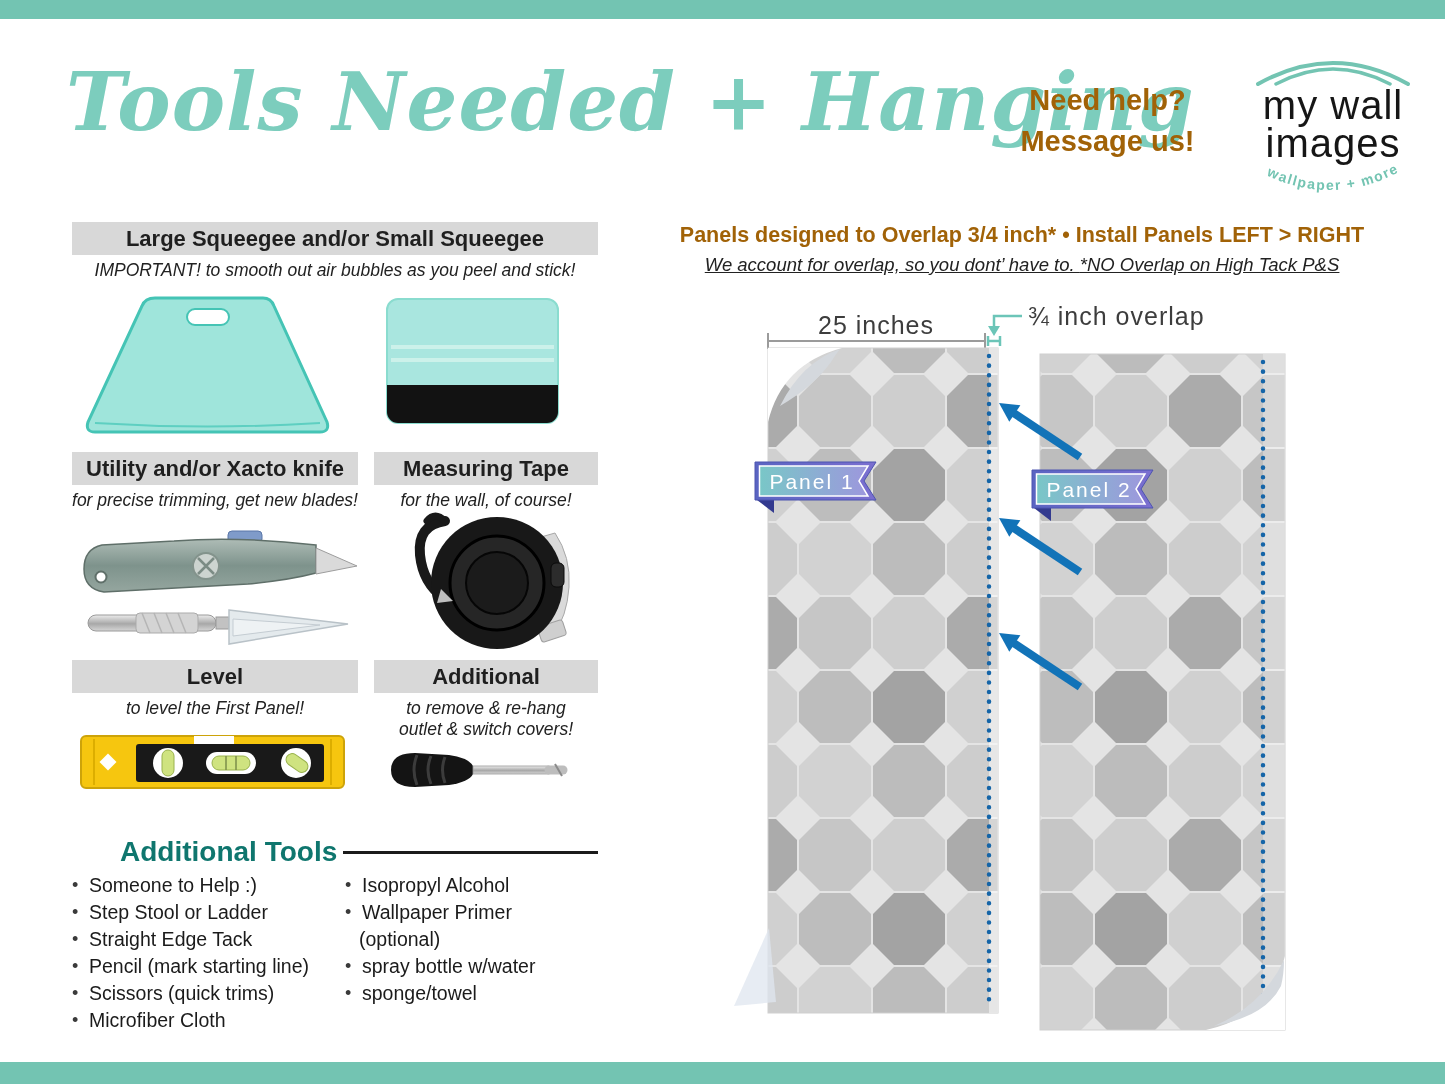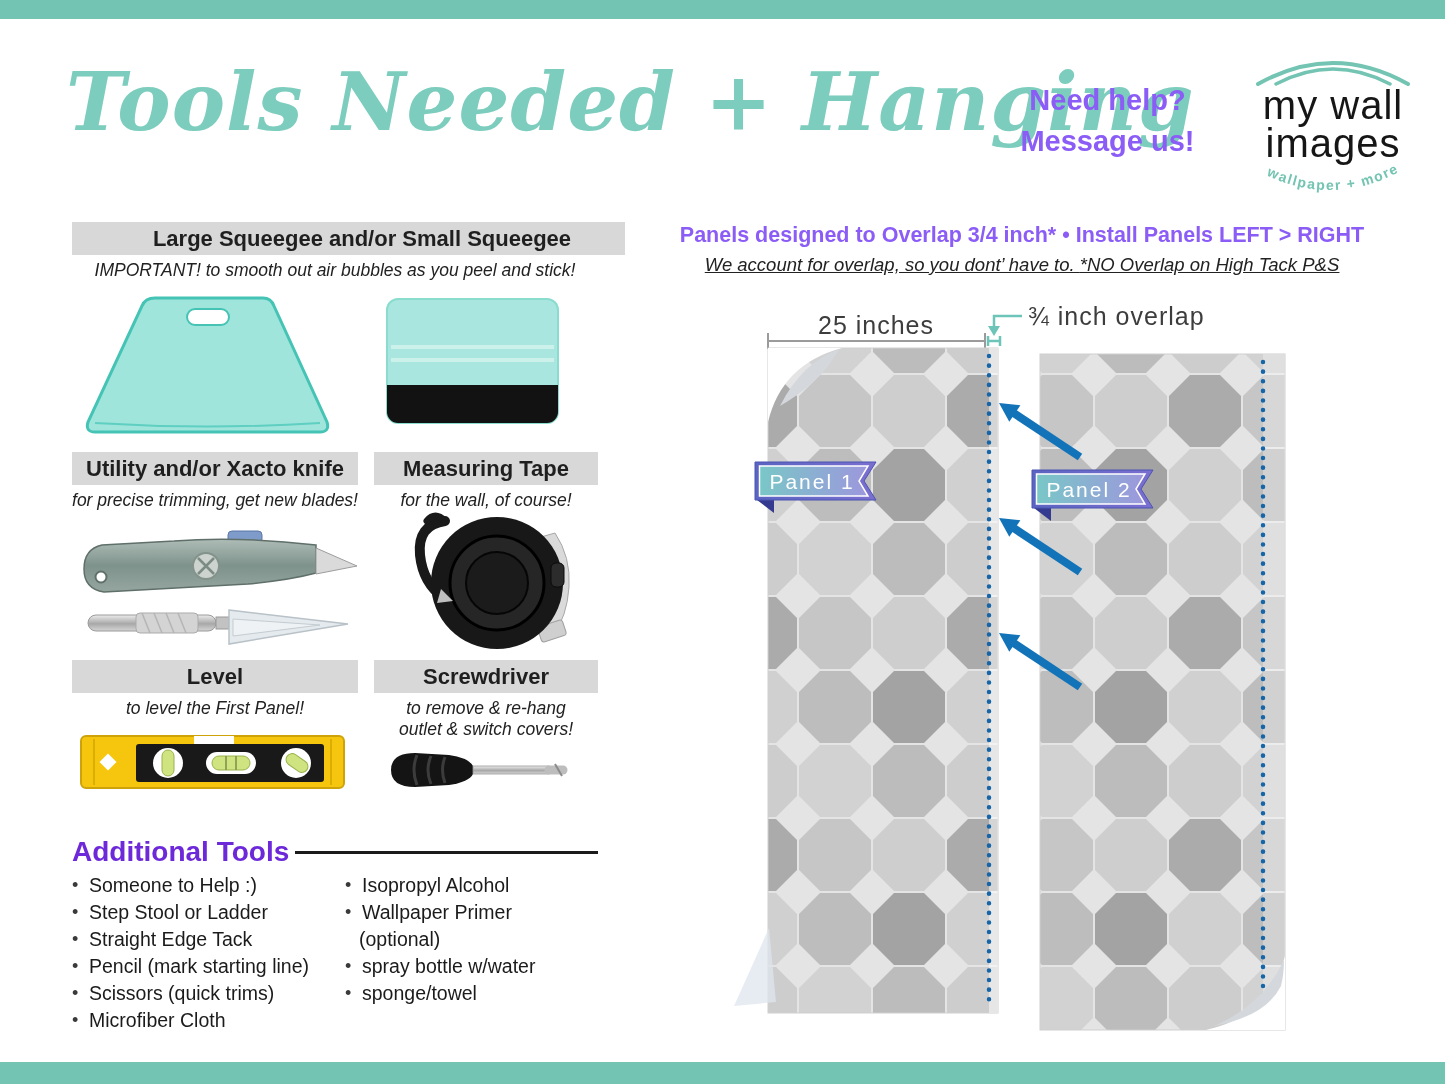--- a/index.html
+++ b/index.html
@@ -7,49 +7,49 @@
         font-family:"Liberation Sans",sans-serif;color:#1e1e1e;}
   .bar{position:absolute;left:0;width:1445px;height:19px;background:#73c4b2;}
   .bar.top{top:0;}
   .bar.bottom{top:1062px;height:22px;}
 
   .script-title{position:absolute;left:66px;top:42px;width:900px;
     font-family:"DejaVu Serif",serif;font-style:italic;font-weight:bold;
     font-size:80px;line-height:1.5;color:#7ccdbd;letter-spacing:1px;white-space:nowrap;}
 
   .help{position:absolute;left:985px;top:80px;width:245px;text-align:center;
-    font-size:29px;font-weight:bold;color:#8b5cf6;line-height:1.42;}
+    font-size:29px;font-weight:bold;color:#a16207;line-height:1.42;}
 
   .logo{position:absolute;left:1248px;top:52px;width:170px;text-align:center;}
   .logo .arcs{display:block;margin:0 auto;}
   .logo .word{font-size:40px;line-height:0.96;color:#161616;letter-spacing:1px;}
   .logo .tagline-svg{display:block;margin:-4px auto 0;}
 
   
   .hbar{position:absolute;background:#d8d8d8;height:33px;line-height:33px;text-align:center;
     font-weight:bold;font-size:22px;color:#1f1f1f;}
   .caption{position:absolute;text-align:center;font-style:italic;font-size:17.5px;color:#222;line-height:1.18;}
   .toolsvg{position:absolute;}
 
   .at-head{position:absolute;left:72px;top:836px;width:526px;display:flex;align-items:center;}
-  .at-head .txt{font-size:28px;font-weight:bold;color:#6d28d9;white-space:nowrap;}
+  .at-head .txt{font-size:28px;font-weight:bold;color:#0f766e;white-space:nowrap;margin-left:48px;}
   .at-head .rule{flex:1;height:3px;background:#1b1b1b;margin-left:6px;}
   .at-list{position:absolute;top:872px;margin:0;padding:0;list-style:none;font-size:19.5px;color:#1b1b1b;}
   .at-list li{position:relative;padding-left:17px;line-height:27px;}
   .at-list li::before{content:"\2022";position:absolute;left:0;color:#3a3a3a;font-size:18px;}
   .at-list li.no-bullet{padding-left:6px;}
   .at-list li.no-bullet::before{content:"";}
   .at-list li.indent{padding-left:14px;}
   .at-list li.bold{font-weight:bold;padding-left:0;}
   .list1{left:72px;width:280px;}
   .list2{left:345px;width:255px;}
 
   
   .rs-header{position:absolute;left:648px;top:223px;width:748px;text-align:center;
-    font-size:21.5px;font-weight:bold;color:#8b5cf6;}
+    font-size:21.5px;font-weight:bold;color:#a16207;}
   .rs-sub{position:absolute;left:648px;top:254px;width:748px;text-align:center;
     font-size:18.5px;font-style:italic;color:#222;text-decoration:underline;}
   .rs-sub .u{text-decoration:underline;}
 
   .diagram{position:absolute;left:650px;top:300px;}
   .dimtext{font-family:"Liberation Sans",sans-serif;fill:#3d3d3d;font-size:25px;letter-spacing:1px;}
   .ribtext{font-family:"Liberation Sans",sans-serif;fill:#ffffff;font-size:21px;letter-spacing:2px;}
 </style>
 </head>
 <body>
@@ -75,21 +75,21 @@
     <svg class="tagline-svg" width="170" height="48" viewBox="0 0 170 48">
       <defs>
           <path id="tagarc" d="M10 12 Q85 52 160 8"></path>
         </defs>
       <text font-family="Liberation Sans,sans-serif" font-size="14" font-weight="bold" fill="#73c4b2" letter-spacing="1.5">
         <textPath href="#tagarc" startOffset="50%" text-anchor="middle">wallpaper + more</textPath>
       </text>
     </svg>
   </div>
 
-  <div class="hbar" style="left:72px;top:222px;width:526px;padding-left:27px;">Large Squeegee and/or Small Squeegee</div>
+  <div class="hbar" style="left:72px;top:222px;width:526px;">Large Squeegee and/or Small Squeegee</div>
   <div class="caption" style="left:72px;top:260px;width:526px;">IMPORTANT! to smooth out air bubbles as you peel and stick!</div>
 
   <svg class="toolsvg" style="left:85px;top:292px;" width="245" height="145" viewBox="0 0 245 145">
     <path d="M70 6 H178 Q186 6 189 14 L242 130 Q245 140 235 140 H10 Q0 140 3 130 L57 14 Q60 6 70 6 Z" fill="#9fe5db" stroke="#45c4b5" stroke-width="3"></path>
     <path d="M10 131 Q122 138 235 131" fill="none" stroke="#5ecfc1" stroke-width="2"></path>
     <path d="M110 17 h26 a8 8 0 0 1 0 16 h-26 a8 8 0 0 1 0 -16 Z" fill="#ffffff" stroke="#45c4b5" stroke-width="2"></path>
   </svg>
 
   <svg class="toolsvg" style="left:385px;top:297px;" width="175" height="128" viewBox="0 0 175 128">
     <rect x="2" y="2" width="171" height="124" rx="11" fill="#a9e6df" stroke="#8adccf" stroke-width="2"></rect>
@@ -136,21 +136,21 @@
     <path d="M162 28 Q178 52 176 82 Q174 112 160 130 L146 122 Q163 100 163 78 Q163 50 148 32 Z" fill="#dadada" stroke="#a8a8a8"></path>
     <rect x="146" y="118" width="26" height="16" rx="3" fill="#cfcfcf" stroke="#a0a0a0" transform="rotate(-18 159 126)"></rect>
     <circle cx="104" cy="78" r="66" fill="#181818"></circle>
     <circle cx="104" cy="78" r="47" fill="#262626" stroke="#000000" stroke-width="3"></circle>
     <circle cx="104" cy="78" r="31" fill="#1b1b1b" stroke="#060606" stroke-width="2"></circle>
     <rect x="158" y="58" width="13" height="24" rx="5" fill="#2c2c2c" stroke="#0a0a0a"></rect>
     <polygon points="48,84 60,96 44,98" fill="#bfbfbf"></polygon>
   </svg>
 
   <div class="hbar" style="left:72px;top:660px;width:286px;">Level</div>
-  <div class="hbar" style="left:374px;top:660px;width:224px;">Screwdriver</div>
+  <div class="hbar" style="left:374px;top:660px;width:224px;">Additional</div>
   <div class="caption" style="left:72px;top:698px;width:286px;">to level the First Panel!</div>
   <div class="caption" style="left:374px;top:698px;width:224px;">
     <span>to remove &amp; re-hang</span><br>
     <span>outlet &amp; switch covers!</span>
   </div>
 
   <svg class="toolsvg" style="left:80px;top:733px;" width="265" height="58" viewBox="0 0 265 58">
     <rect x="1" y="3" width="263" height="52" rx="5" fill="#f6c60f" stroke="#cda309" stroke-width="2"></rect>
     <line x1="14" y1="6" x2="14" y2="52" stroke="#dcae00" stroke-width="2"></line>
     <line x1="251" y1="6" x2="251" y2="52" stroke="#dcae00" stroke-width="2"></line>

